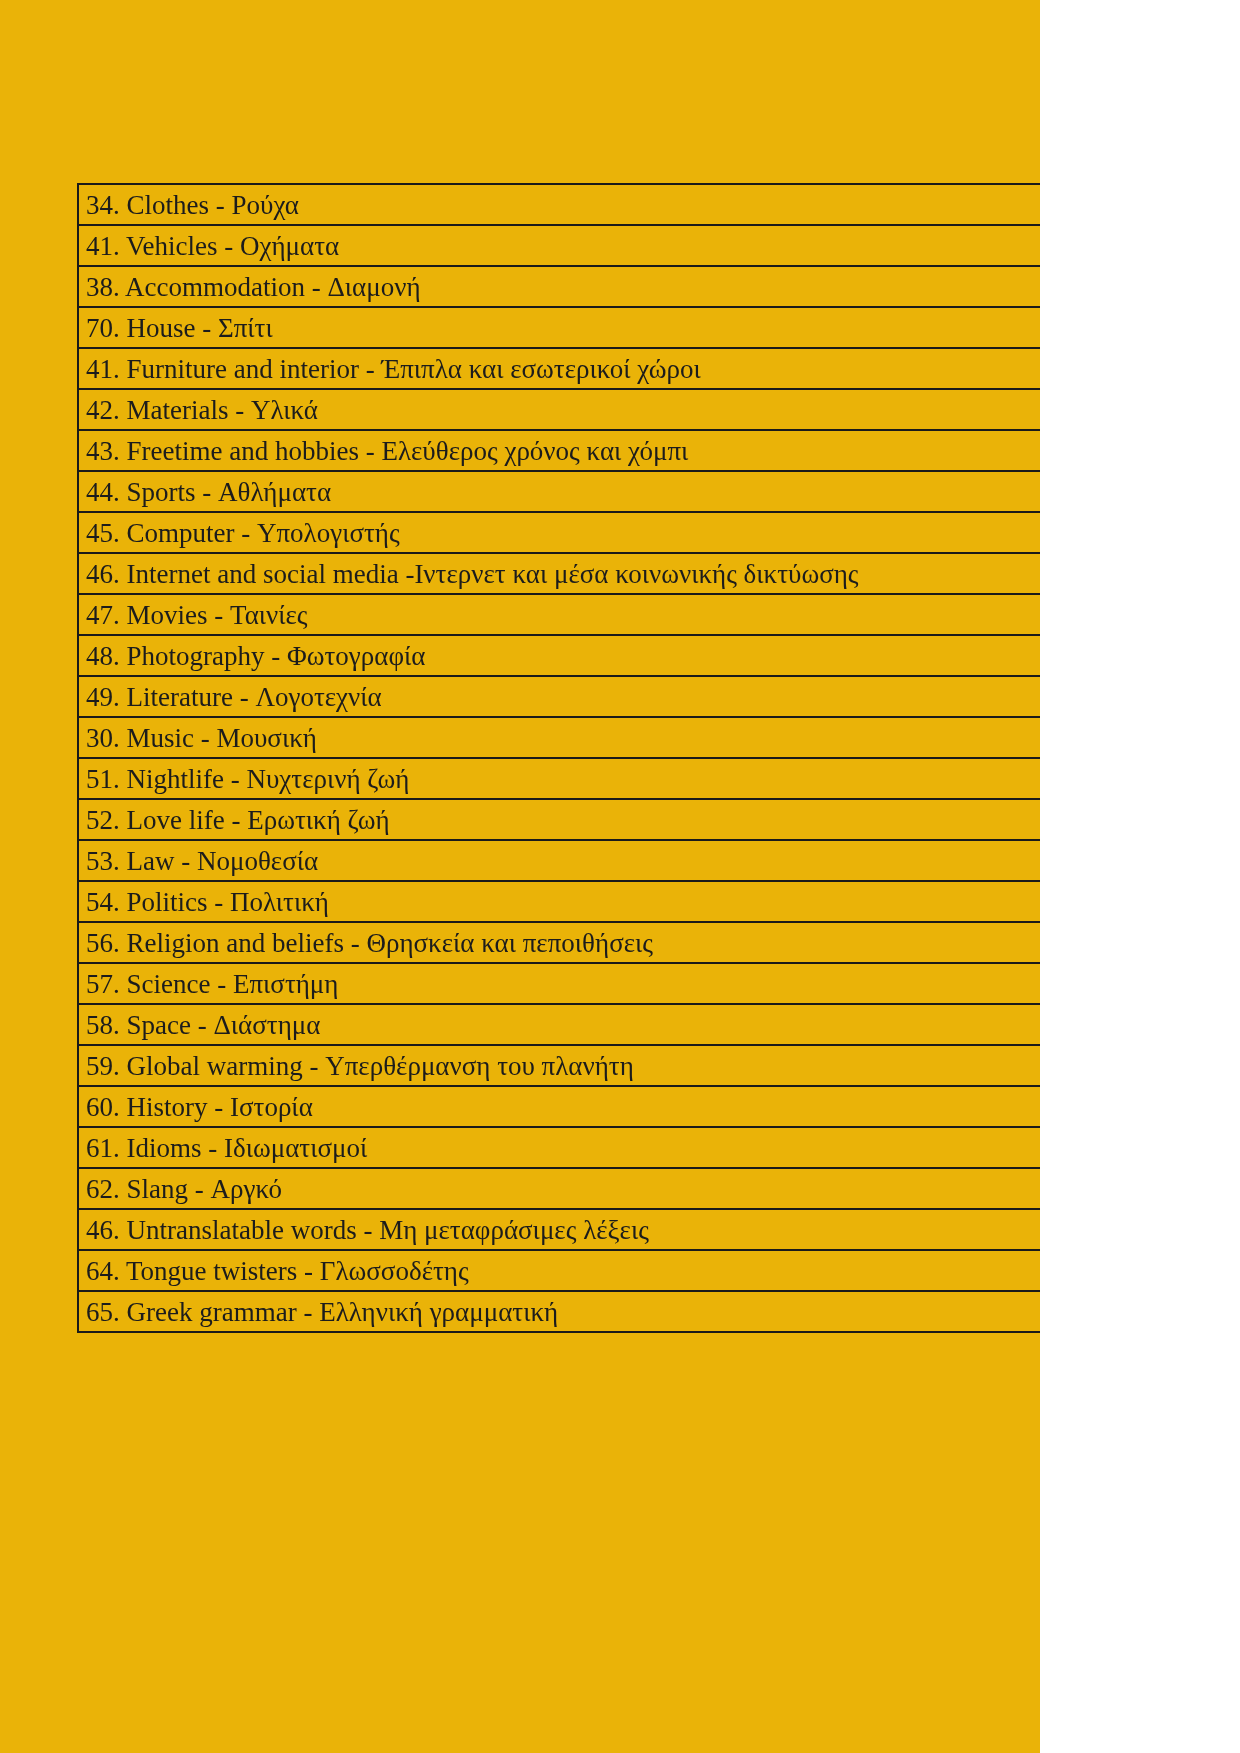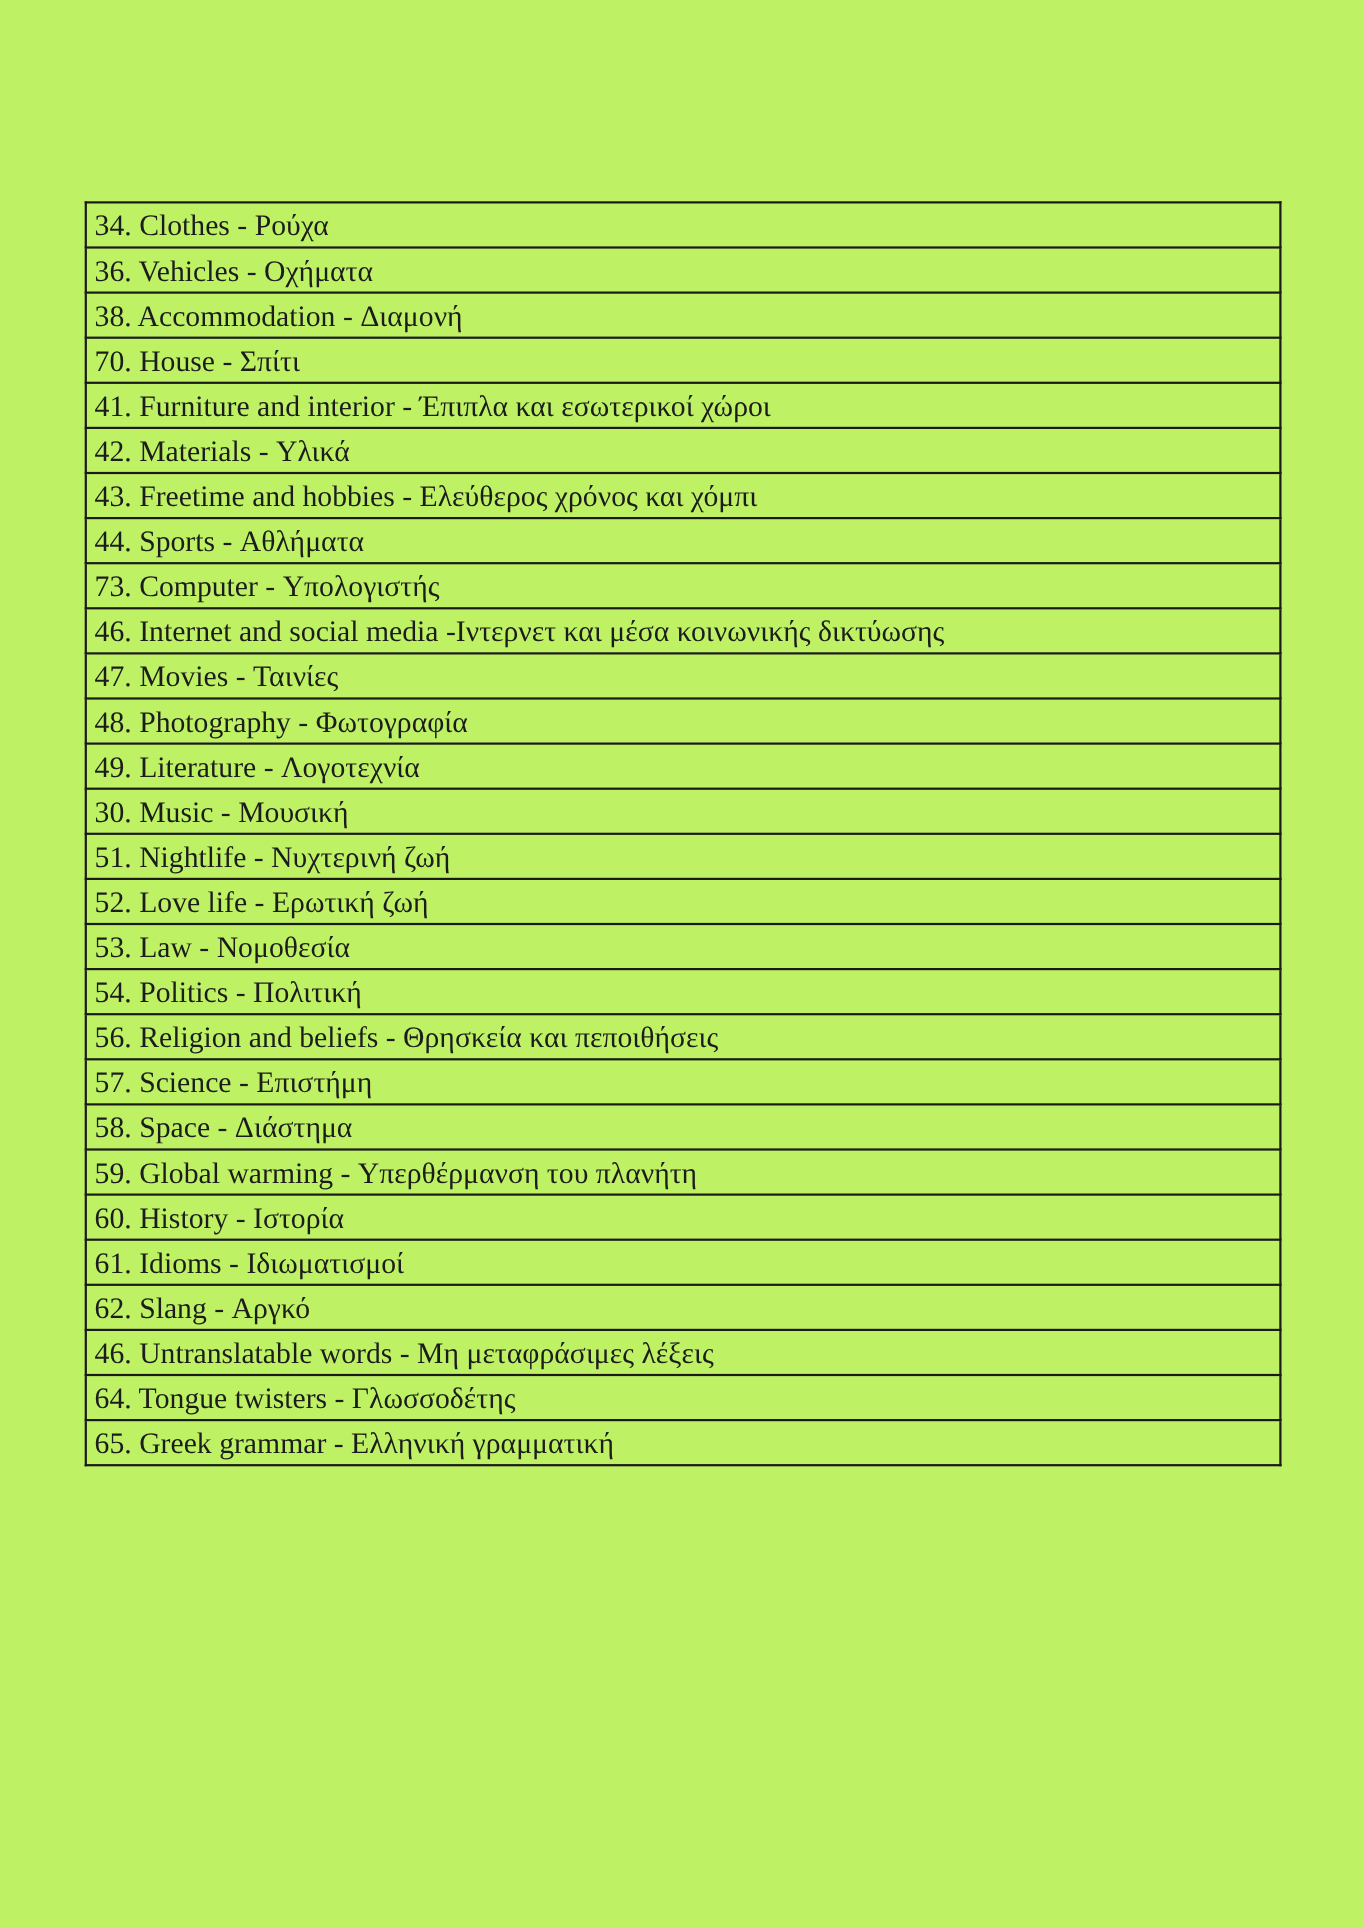--- a/index.html
+++ b/index.html
@@ -2,23 +2,23 @@
 <html><head>
 <meta charset="utf-8">
 <style>
   html, body {
     margin: 0;
     padding: 0;
     background: #ffffff;
   }
   .page {
     position: relative;
-    width: 1240px;
+    width: 1040px;
     height: 1753px;
-    background: #bef264;
+    background: #eab308;
     overflow: hidden;
     font-family: "Liberation Serif", "DejaVu Serif", serif;
   }
   table.topics {
     position: absolute;
     left: 77px;
     top: 183px;
     width: 1088px;
     border-collapse: collapse;
     table-layout: fixed;
@@ -38,42 +38,42 @@
 </head>
 <body>
 
 <div class="page">
   <table class="topics">
     <tbody>
       <tr>
           <td>34. Clothes - Ρούχα</td>
         </tr>
       <tr>
-          <td>36. Vehicles - Οχήματα</td>
+          <td>41. Vehicles - Οχήματα</td>
         </tr>
       <tr>
           <td>38. Accommodation - Διαμονή</td>
         </tr>
       <tr>
           <td>70. House - Σπίτι</td>
         </tr>
       <tr>
           <td>41. Furniture and interior - Έπιπλα και εσωτερικοί χώροι</td>
         </tr>
       <tr>
           <td>42. Materials - Υλικά</td>
         </tr>
       <tr>
           <td>43. Freetime and hobbies - Ελεύθερος χρόνος και χόμπι</td>
         </tr>
       <tr>
           <td>44. Sports - Αθλήματα</td>
         </tr>
       <tr>
-          <td>73. Computer - Υπολογιστής</td>
+          <td>45. Computer - Υπολογιστής</td>
         </tr>
       <tr>
           <td>46. Internet and social media -Ιντερνετ και μέσα κοινωνικής δικτύωσης</td>
         </tr>
       <tr>
           <td>47. Movies - Ταινίες</td>
         </tr>
       <tr>
           <td>48. Photography - Φωτογραφία</td>
         </tr>

